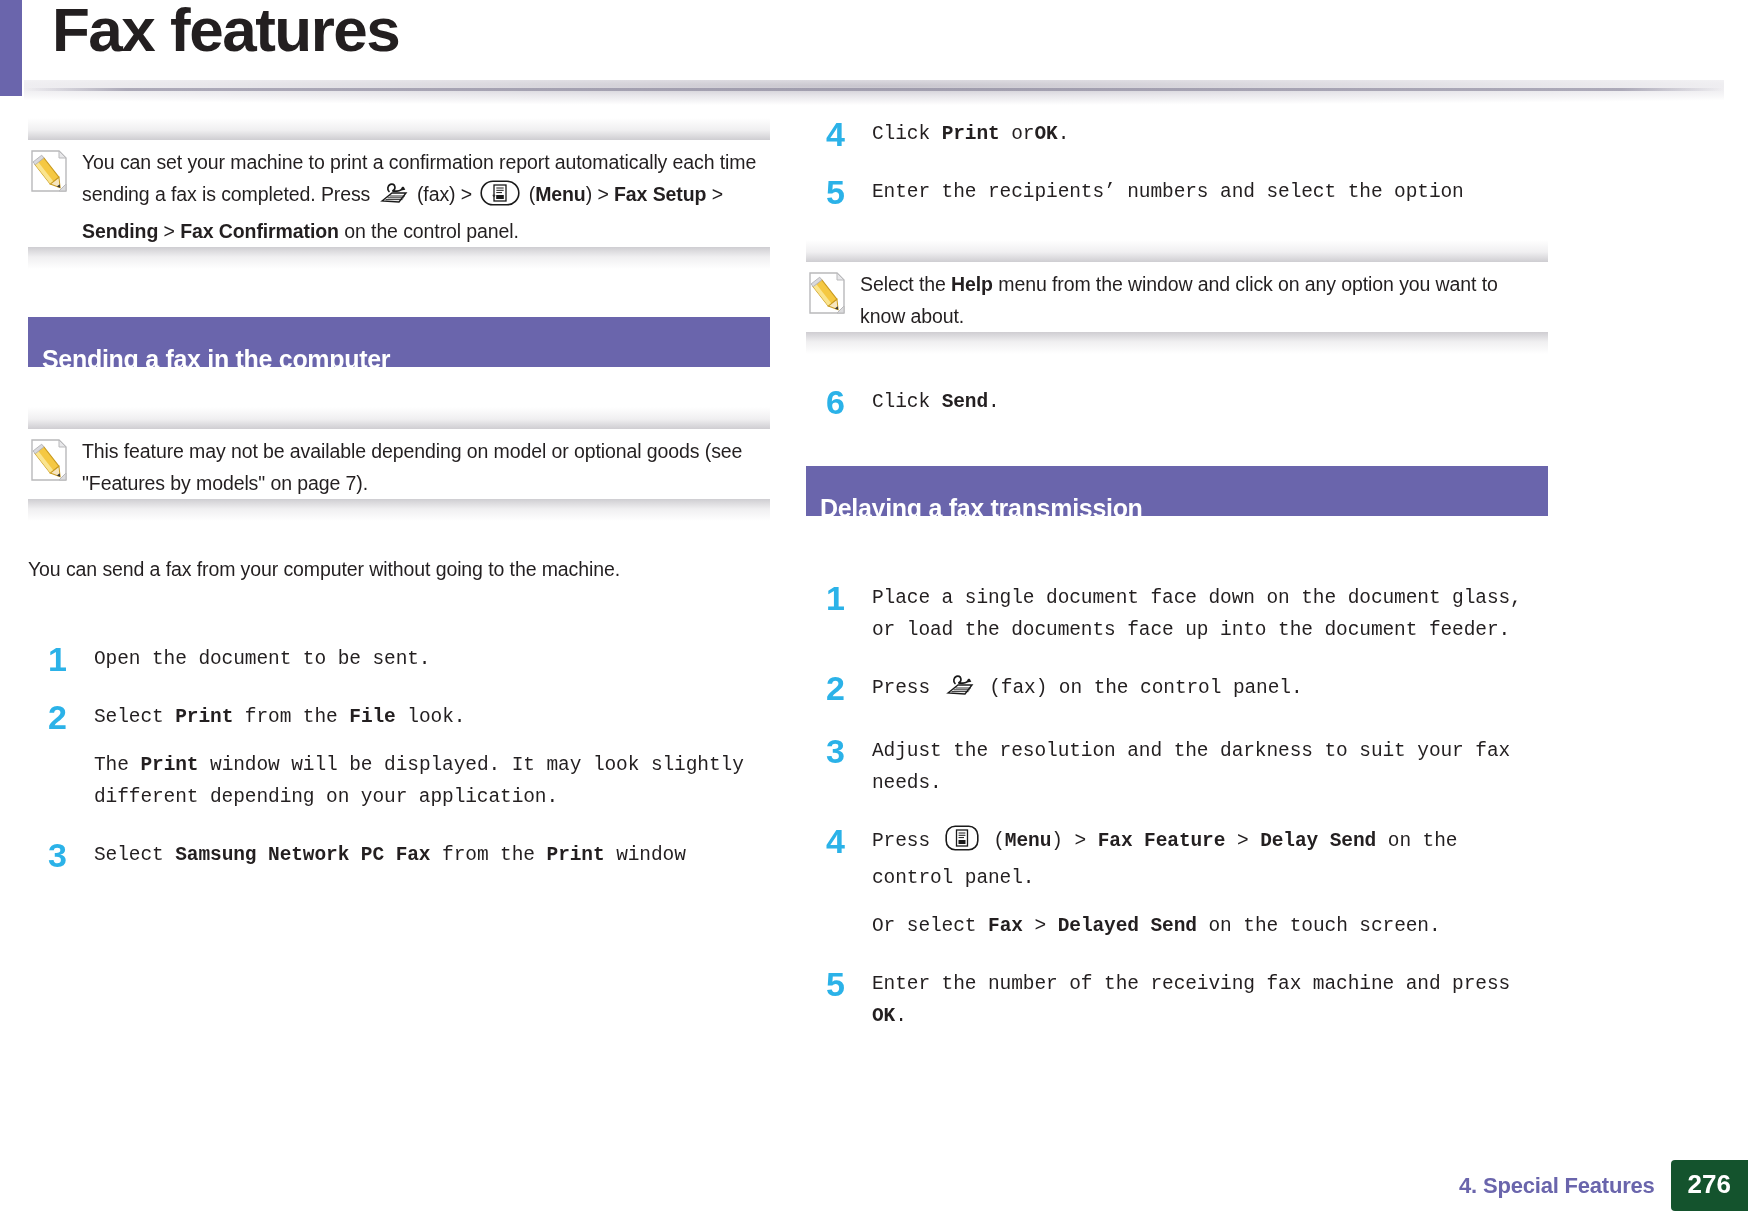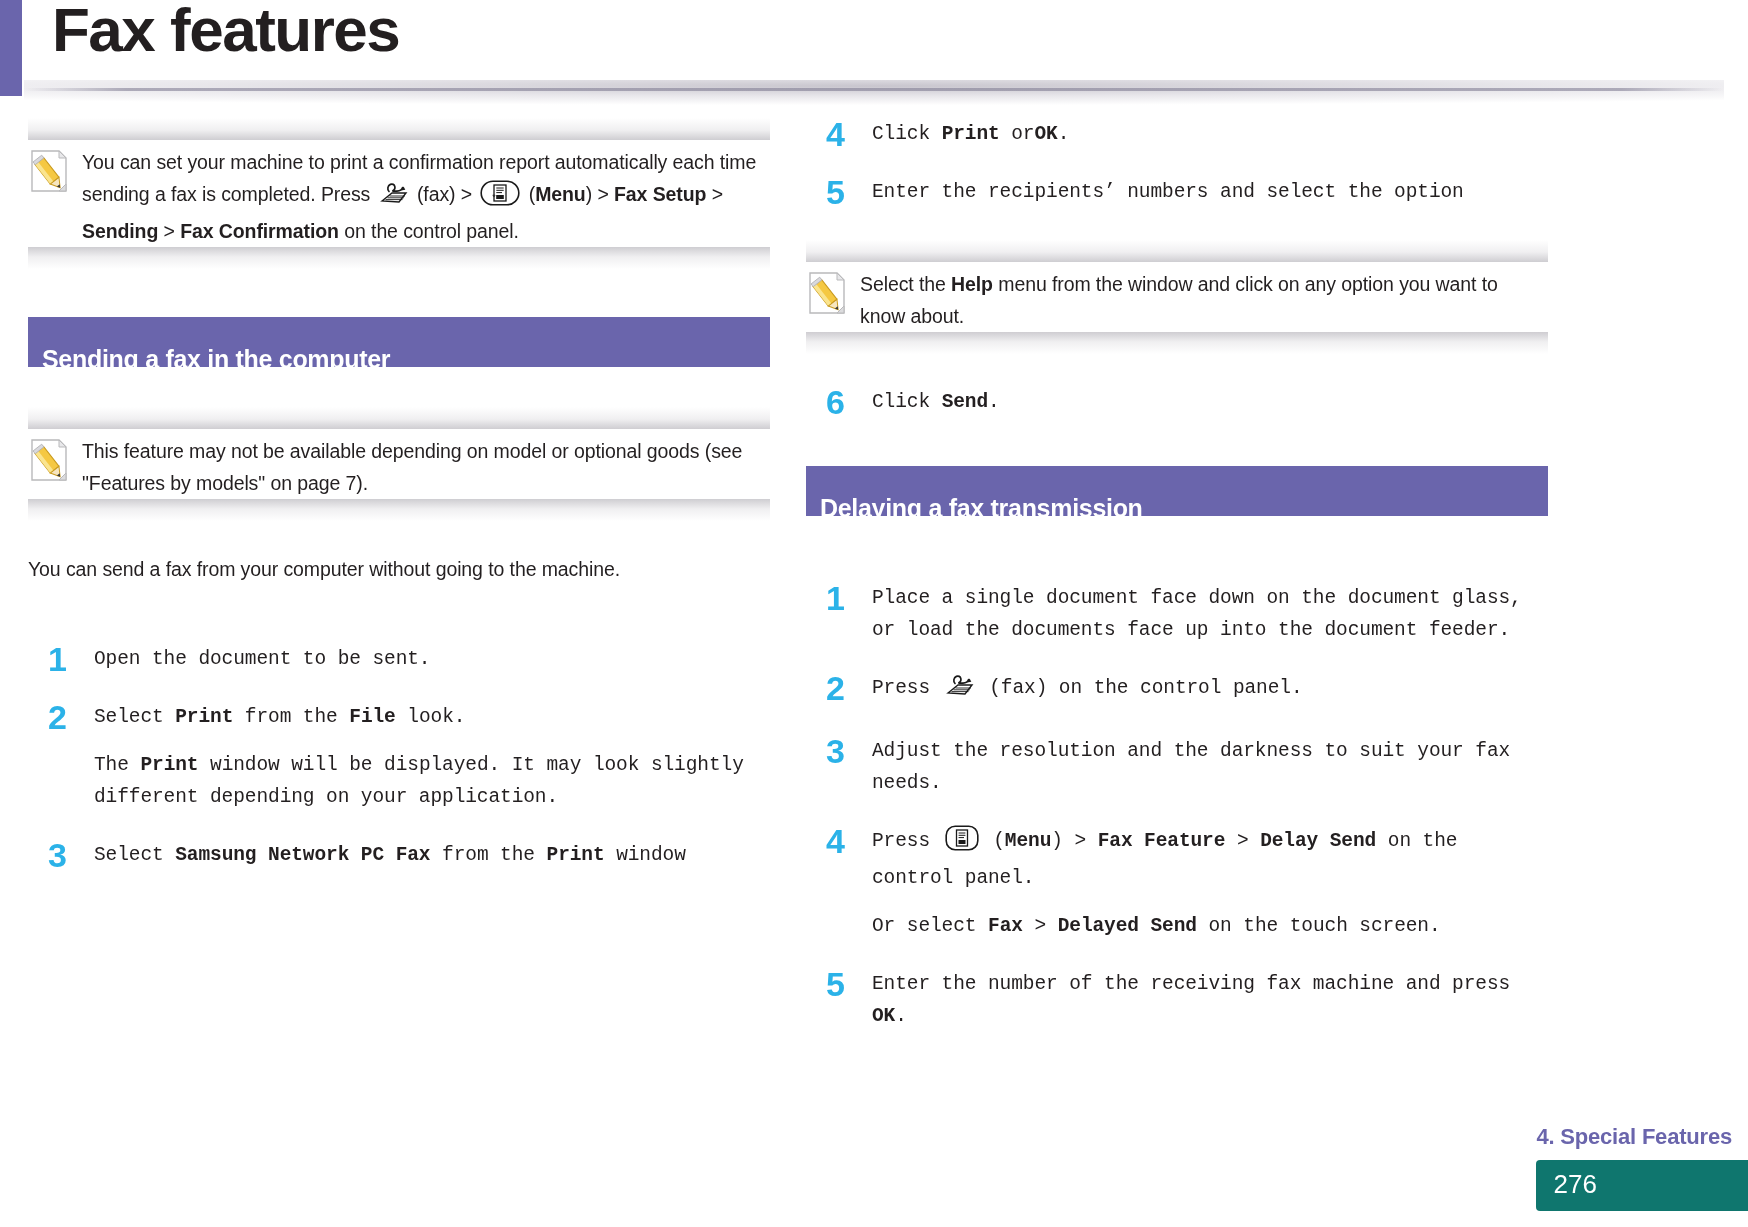--- a/index.html
+++ b/index.html
@@ -122,32 +122,32 @@
   
   .inline-icon {
     display: inline-block;
     vertical-align: -5px;
     margin: 0 3px;
   }
 
   
   .footer {
     position: absolute; right: 0; bottom: 16px;
-    display: flex; align-items: stretch; flex-direction: column;
+    display: flex; align-items: stretch;
   }
   .footer-label {
     color: #6a65ac;
     font-size: 22px; font-weight: bold;
     padding: 10px 16px 10px 0;
     letter-spacing: -0.2px;
     align-self: center;
   }
   .footer-page {
-    background: #0f766e; color: #ffffff;
-    font-size: 26px; font-weight: normal;
+    background: #14532d; color: #ffffff;
+    font-size: 26px; font-weight: bold;
     padding: 9px 17px 11px 17px;
     border-radius: 4px 0 0 4px;
     min-width: 74px; text-align: left;
   }
 
   .sp-18 { height: 18px; }
   .sp-26 { height: 26px; }
   .sp-32 { height: 32px; }
   .sp-40 { height: 40px; }
   .sp-48 { height: 48px; }

